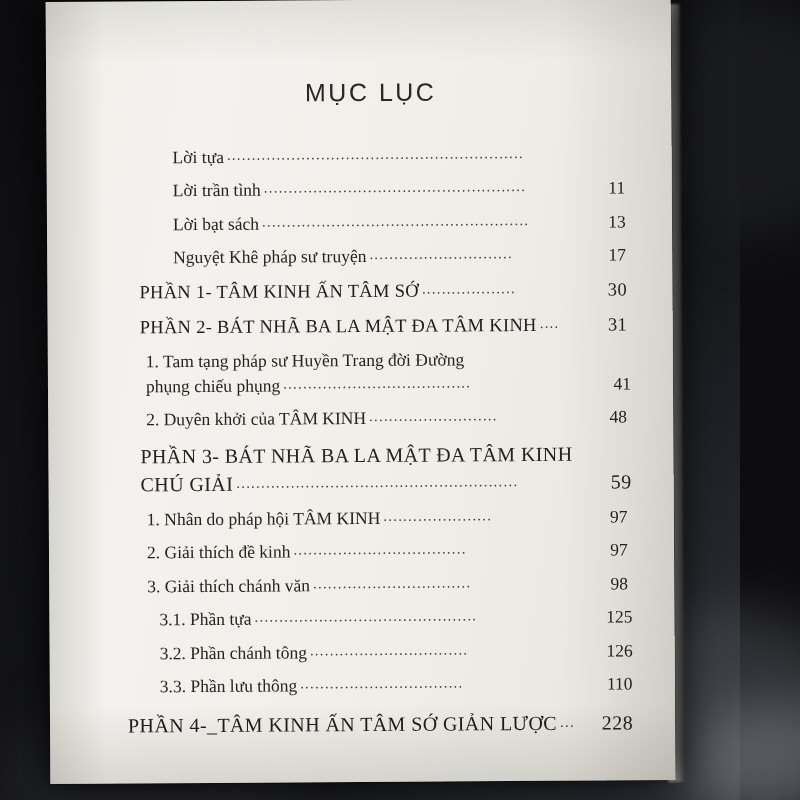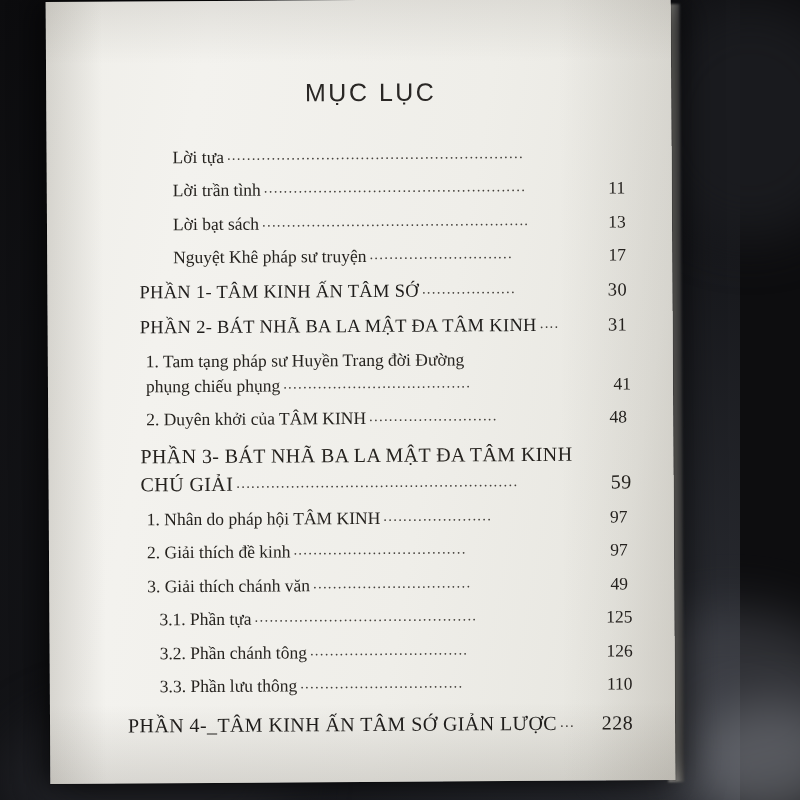--- a/index.html
+++ b/index.html
@@ -250,21 +250,21 @@
 
         <li class="toc-row lvl-2">
           <span class="label">2. Giải thích đề kinh</span>
           <span class="leader">...................................</span>
           <span class="page-num">97</span>
         </li>
 
         <li class="toc-row lvl-2">
           <span class="label">3. Giải thích chánh văn</span>
           <span class="leader">................................</span>
-          <span class="page-num">49</span>
+          <span class="page-num">98</span>
         </li>
 
         <li class="toc-row lvl-3">
           <span class="label">3.1. Phần tựa</span>
           <span class="leader">.............................................</span>
           <span class="page-num">125</span>
         </li>
 
         <li class="toc-row lvl-3">
           <span class="label">3.2. Phần chánh tông</span>

